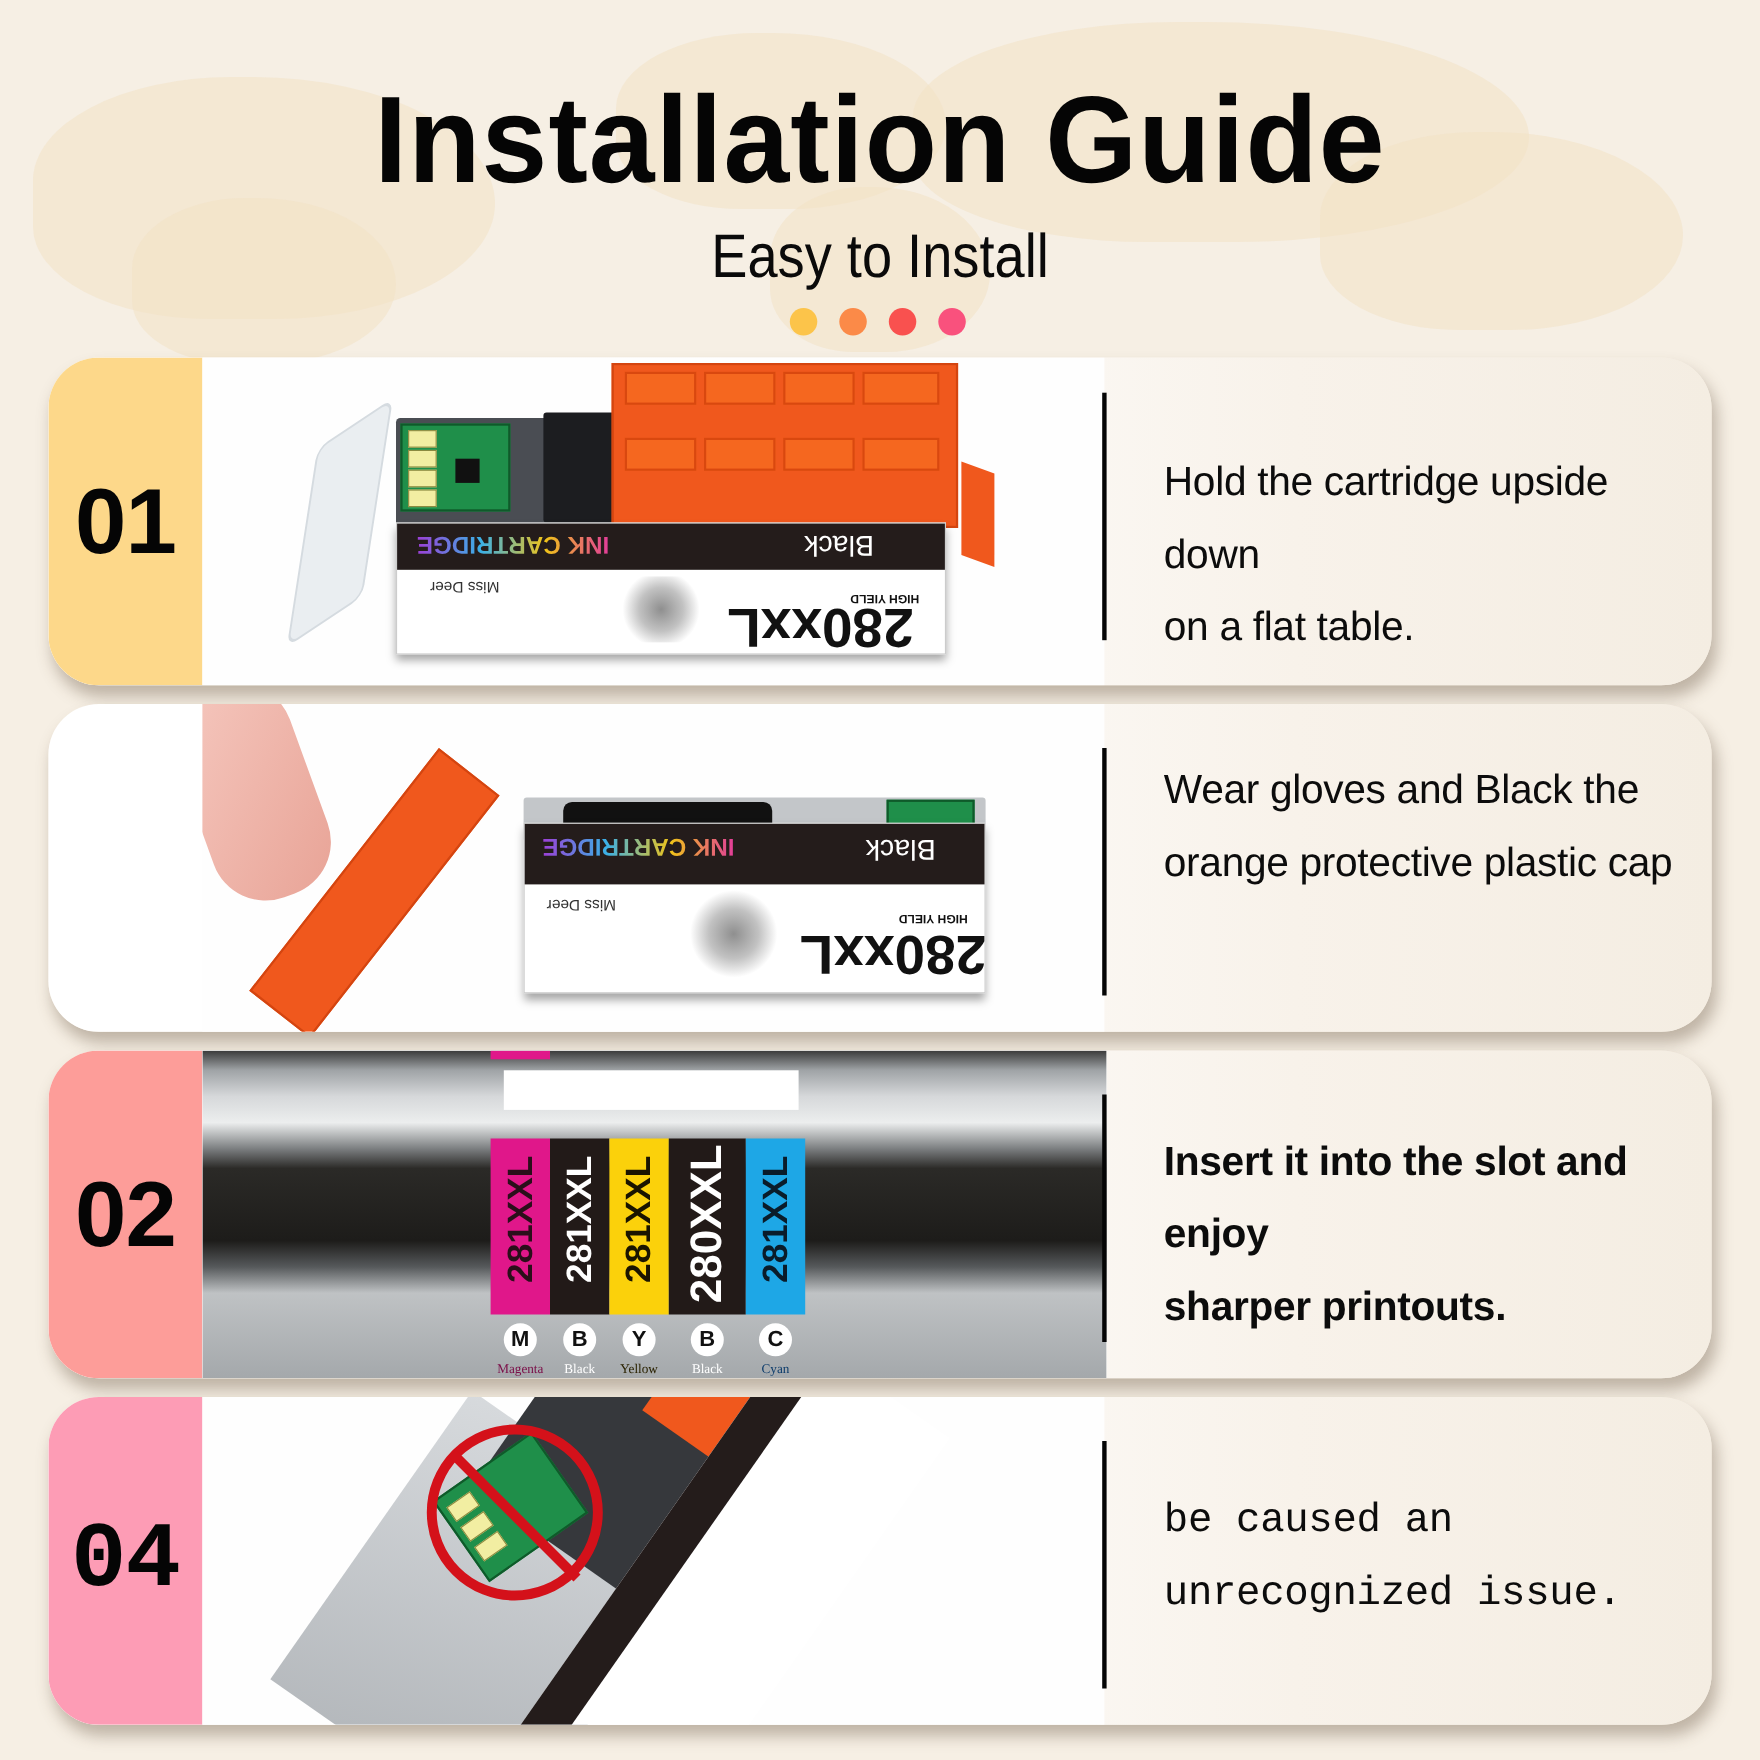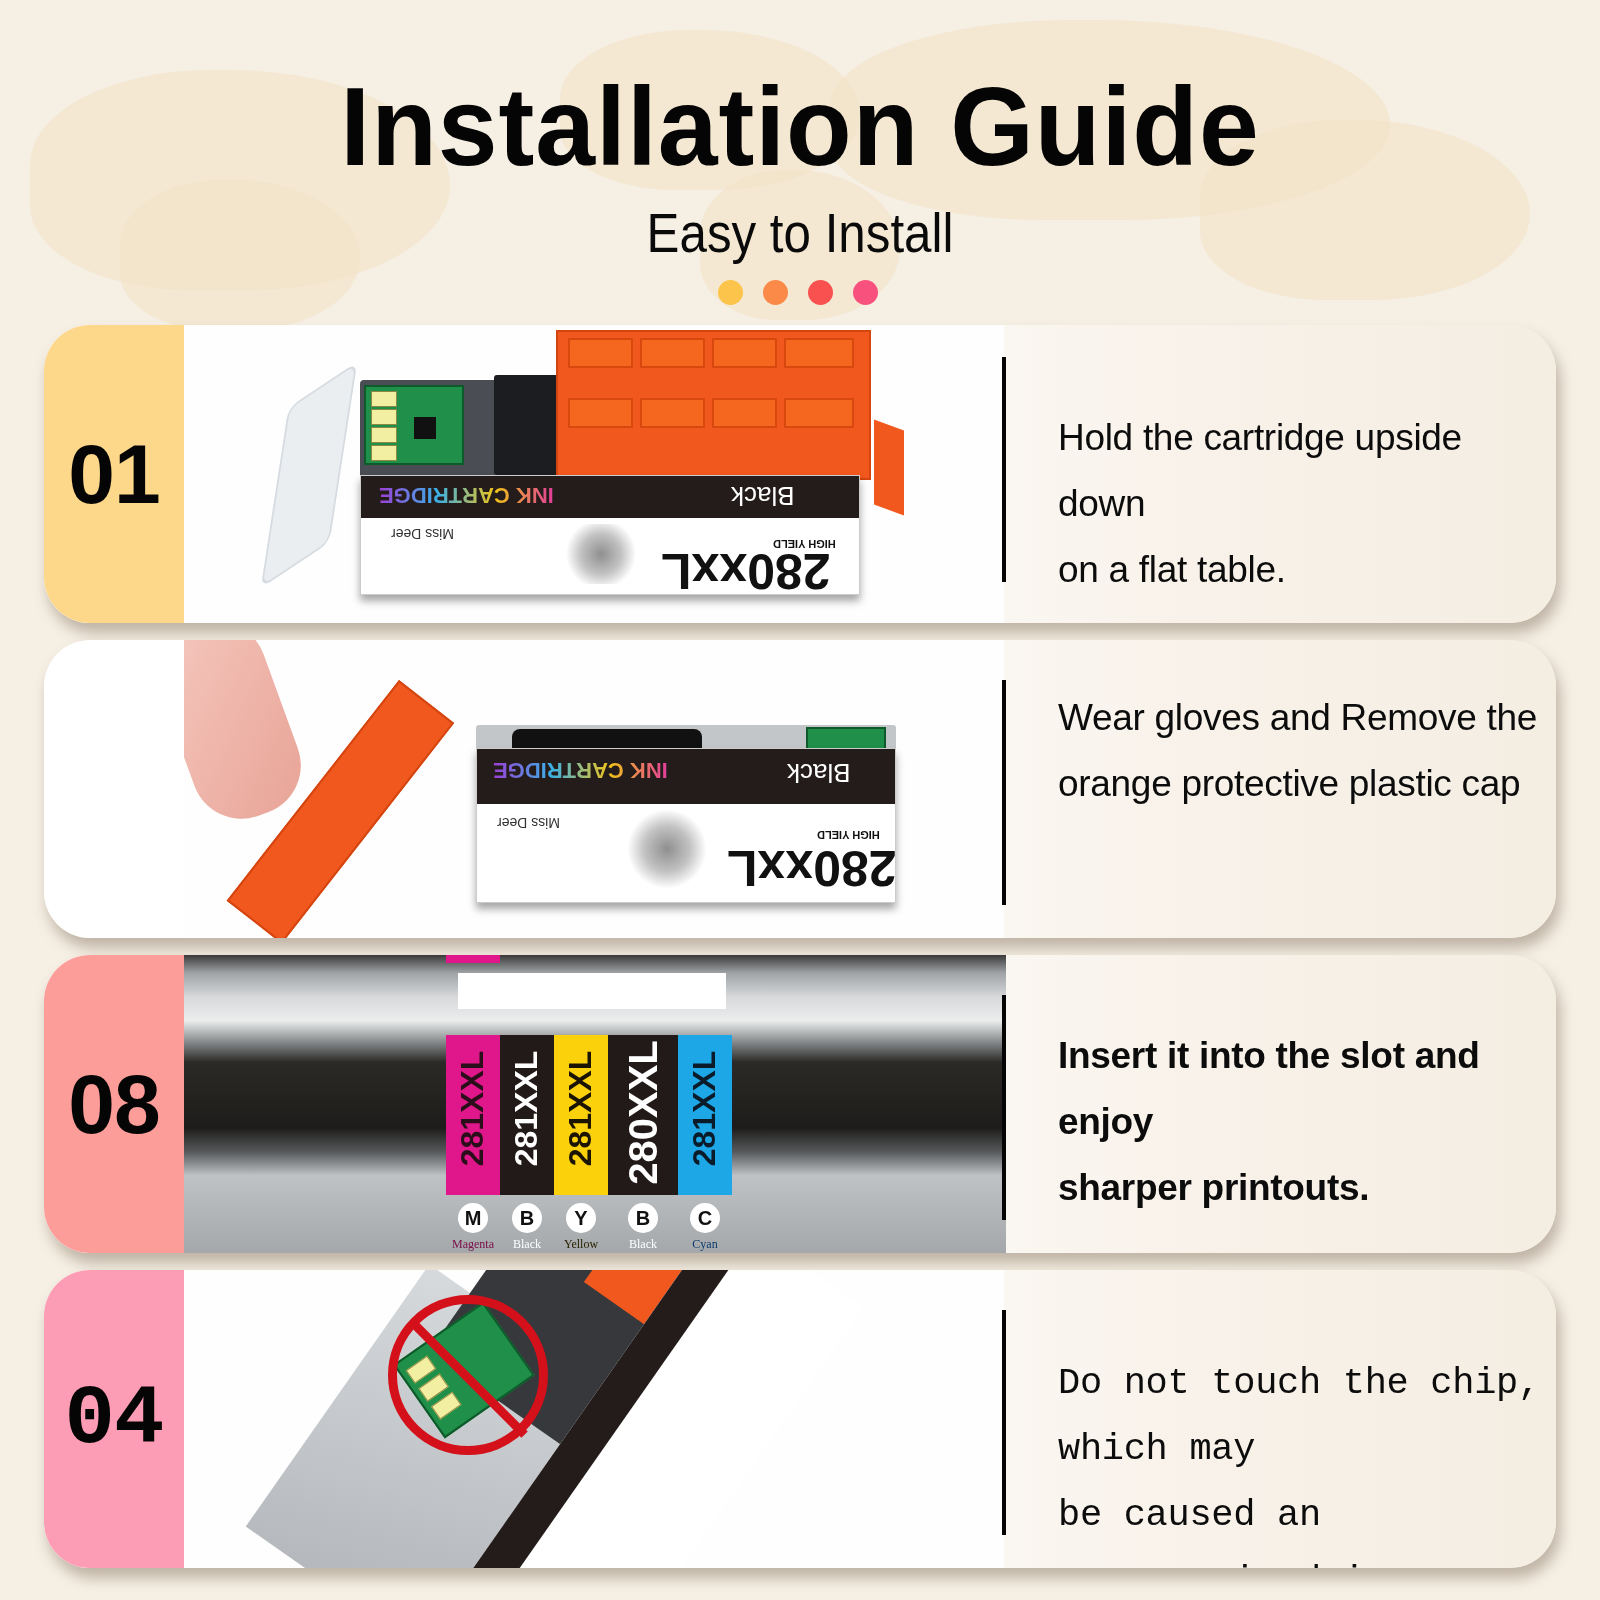--- a/index.html
+++ b/index.html
@@ -176,27 +176,27 @@
       <div class="cart-brand" style="left:16px;top:8px;">INK CARTRIDGE</div>
       <div class="cart-color" style="left:310px;top:8px;">Black</div>
       <div class="cart-yield" style="left:340px;top:80px;">HIGH YIELD</div>
       <div class="cart-model" style="left:250px;top:90px;">280xxL</div>
       <div style="position:absolute;left:20px;top:66px;font-size:14px;color:#333;transform:rotate(180deg);">Miss Deer</div>
       <div style="position:absolute;left:150px;top:60px;width:80px;height:80px;background:radial-gradient(circle,#444 0%,#999 40%,transparent 70%);opacity:.6;"></div>
     </div>
   </div>
   <div class="step-divider" style="top:40px;height:225px;"></div>
   <div class="step-text" style="top:45px;">
-    <div>Wear gloves and Remove the</div>
+    <div>Wear gloves and Black the</div>
     <div>orange protective plastic cap</div>
   </div>
 </div>
 
 <div class="step" style="top:955px;">
-  <div class="step-num" style="background:#fd9d99;">08</div>
+  <div class="step-num" style="background:#fd9d99;">02</div>
   <div class="step-photo" style="width:822px;">
     <div class="printer-bg"></div>
     <div class="logo-strip"></div>
     <div class="tank" style="left:262px;background:#e0178a;">
       <div class="tank-strip" style="left:0;width:54px;background:#e0178a;top:-80px;"></div>
       <div class="tank-model" style="color:#2a0f1a;">281XXL</div>
       <div class="tank-letter">M</div>
       <div class="tank-name" style="color:#7a0c47;">Magenta</div>
 
     </div>
@@ -241,16 +241,15 @@
     <div style="position:absolute;left:430px;top:-60px;width:170px;height:460px;background:#fff;border-left:38px solid #241c1b;transform:rotate(35deg);transform-origin:top left;left:540px;"></div>
     <div class="chip" style="left:225px;top:55px;width:110px;height:90px;transform:rotate(-35deg);">
       <div class="pad" style="top:10px"></div>
         <div class="pad" style="top:32px"></div>
         <div class="pad" style="top:54px"></div>
     </div>
     <div class="nosign" style="left:204px;top:25px;"></div>
   </div>
   <div class="step-divider" style="top:40px;height:225px;"></div>
   <div class="step-text" style="top:80px;">
-    <div>Do not touch the chip, which may</div>
     <div>be caused an unrecognized issue.</div>
   </div>
 </div>
 
 </body></html>

